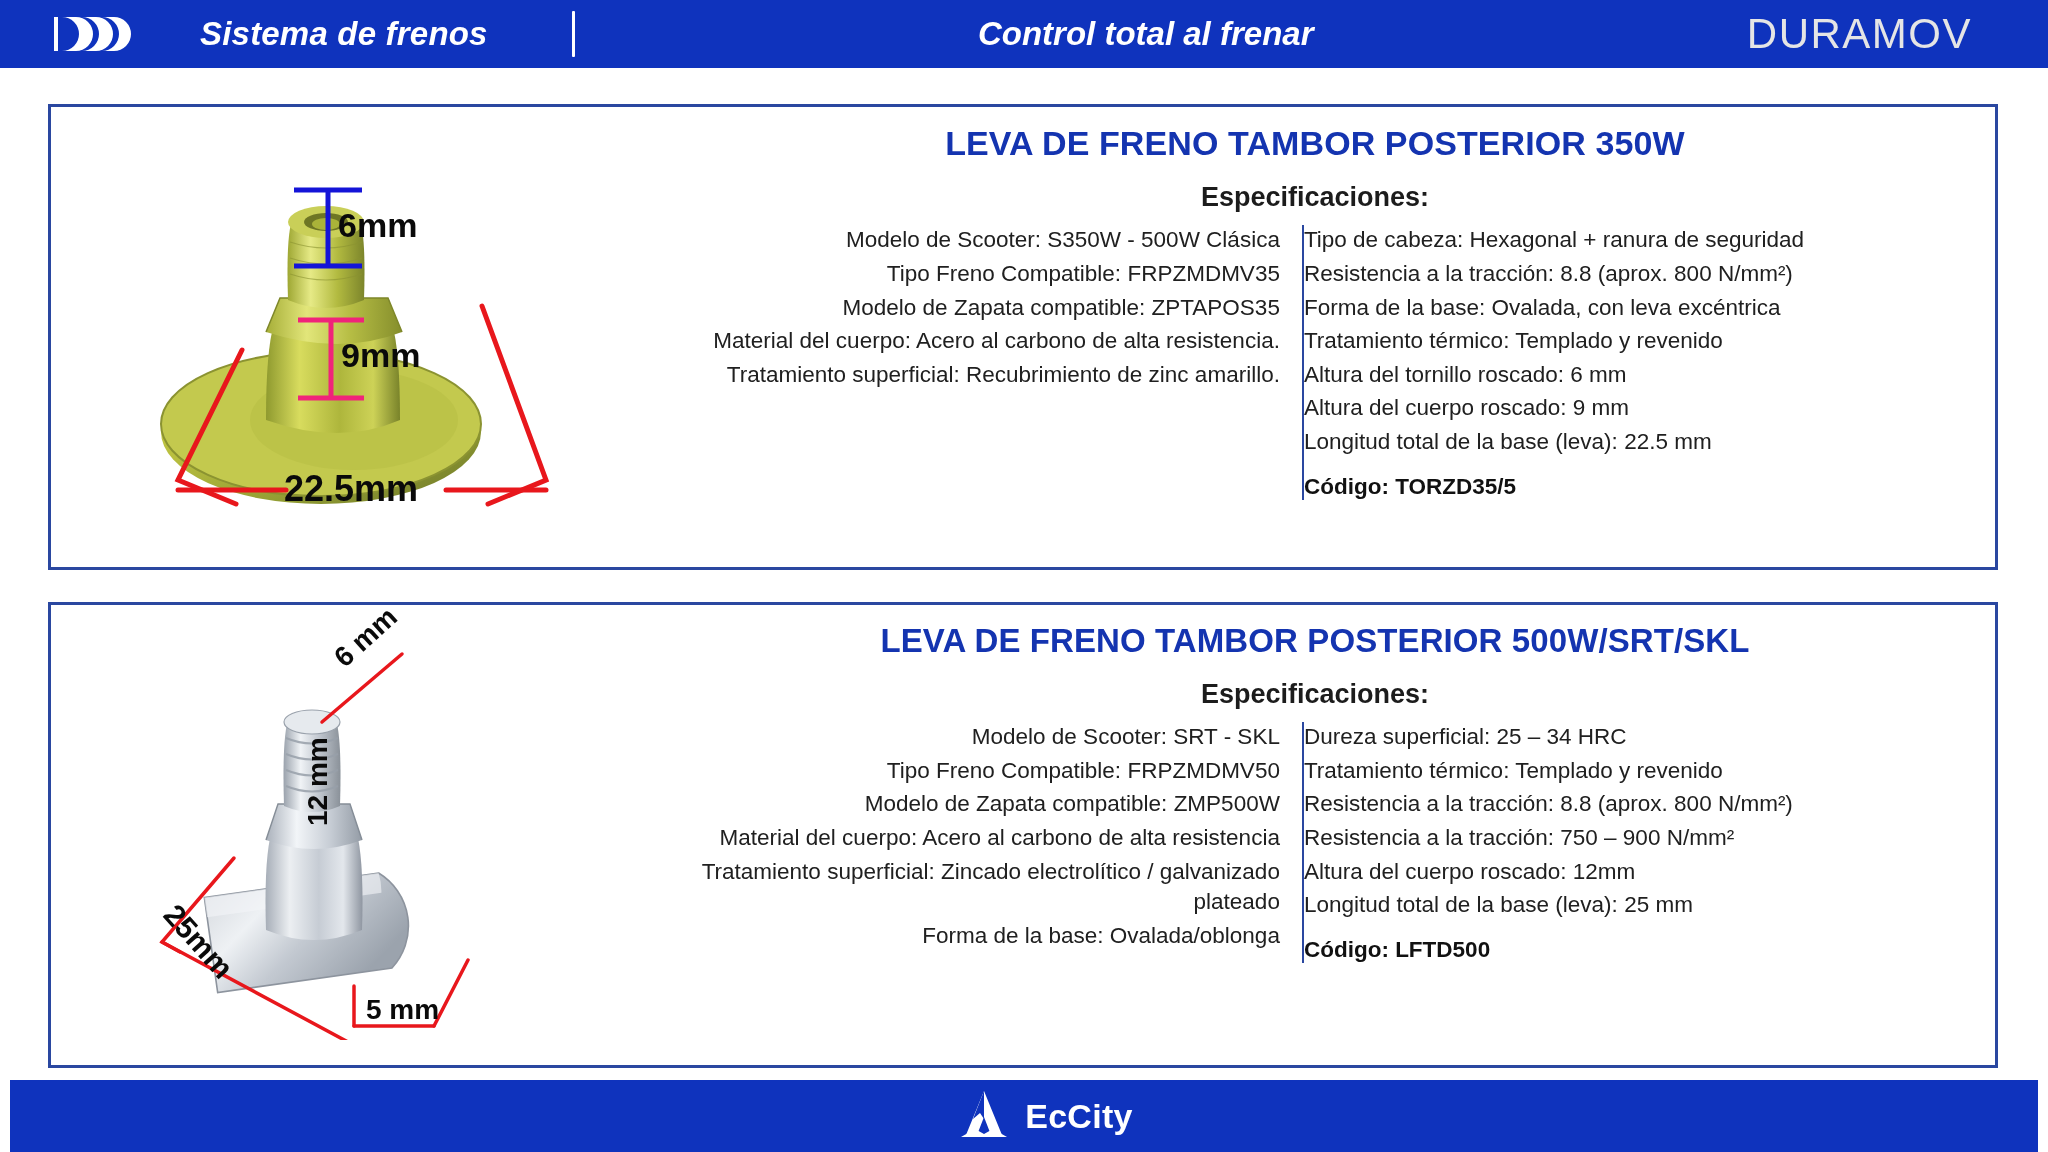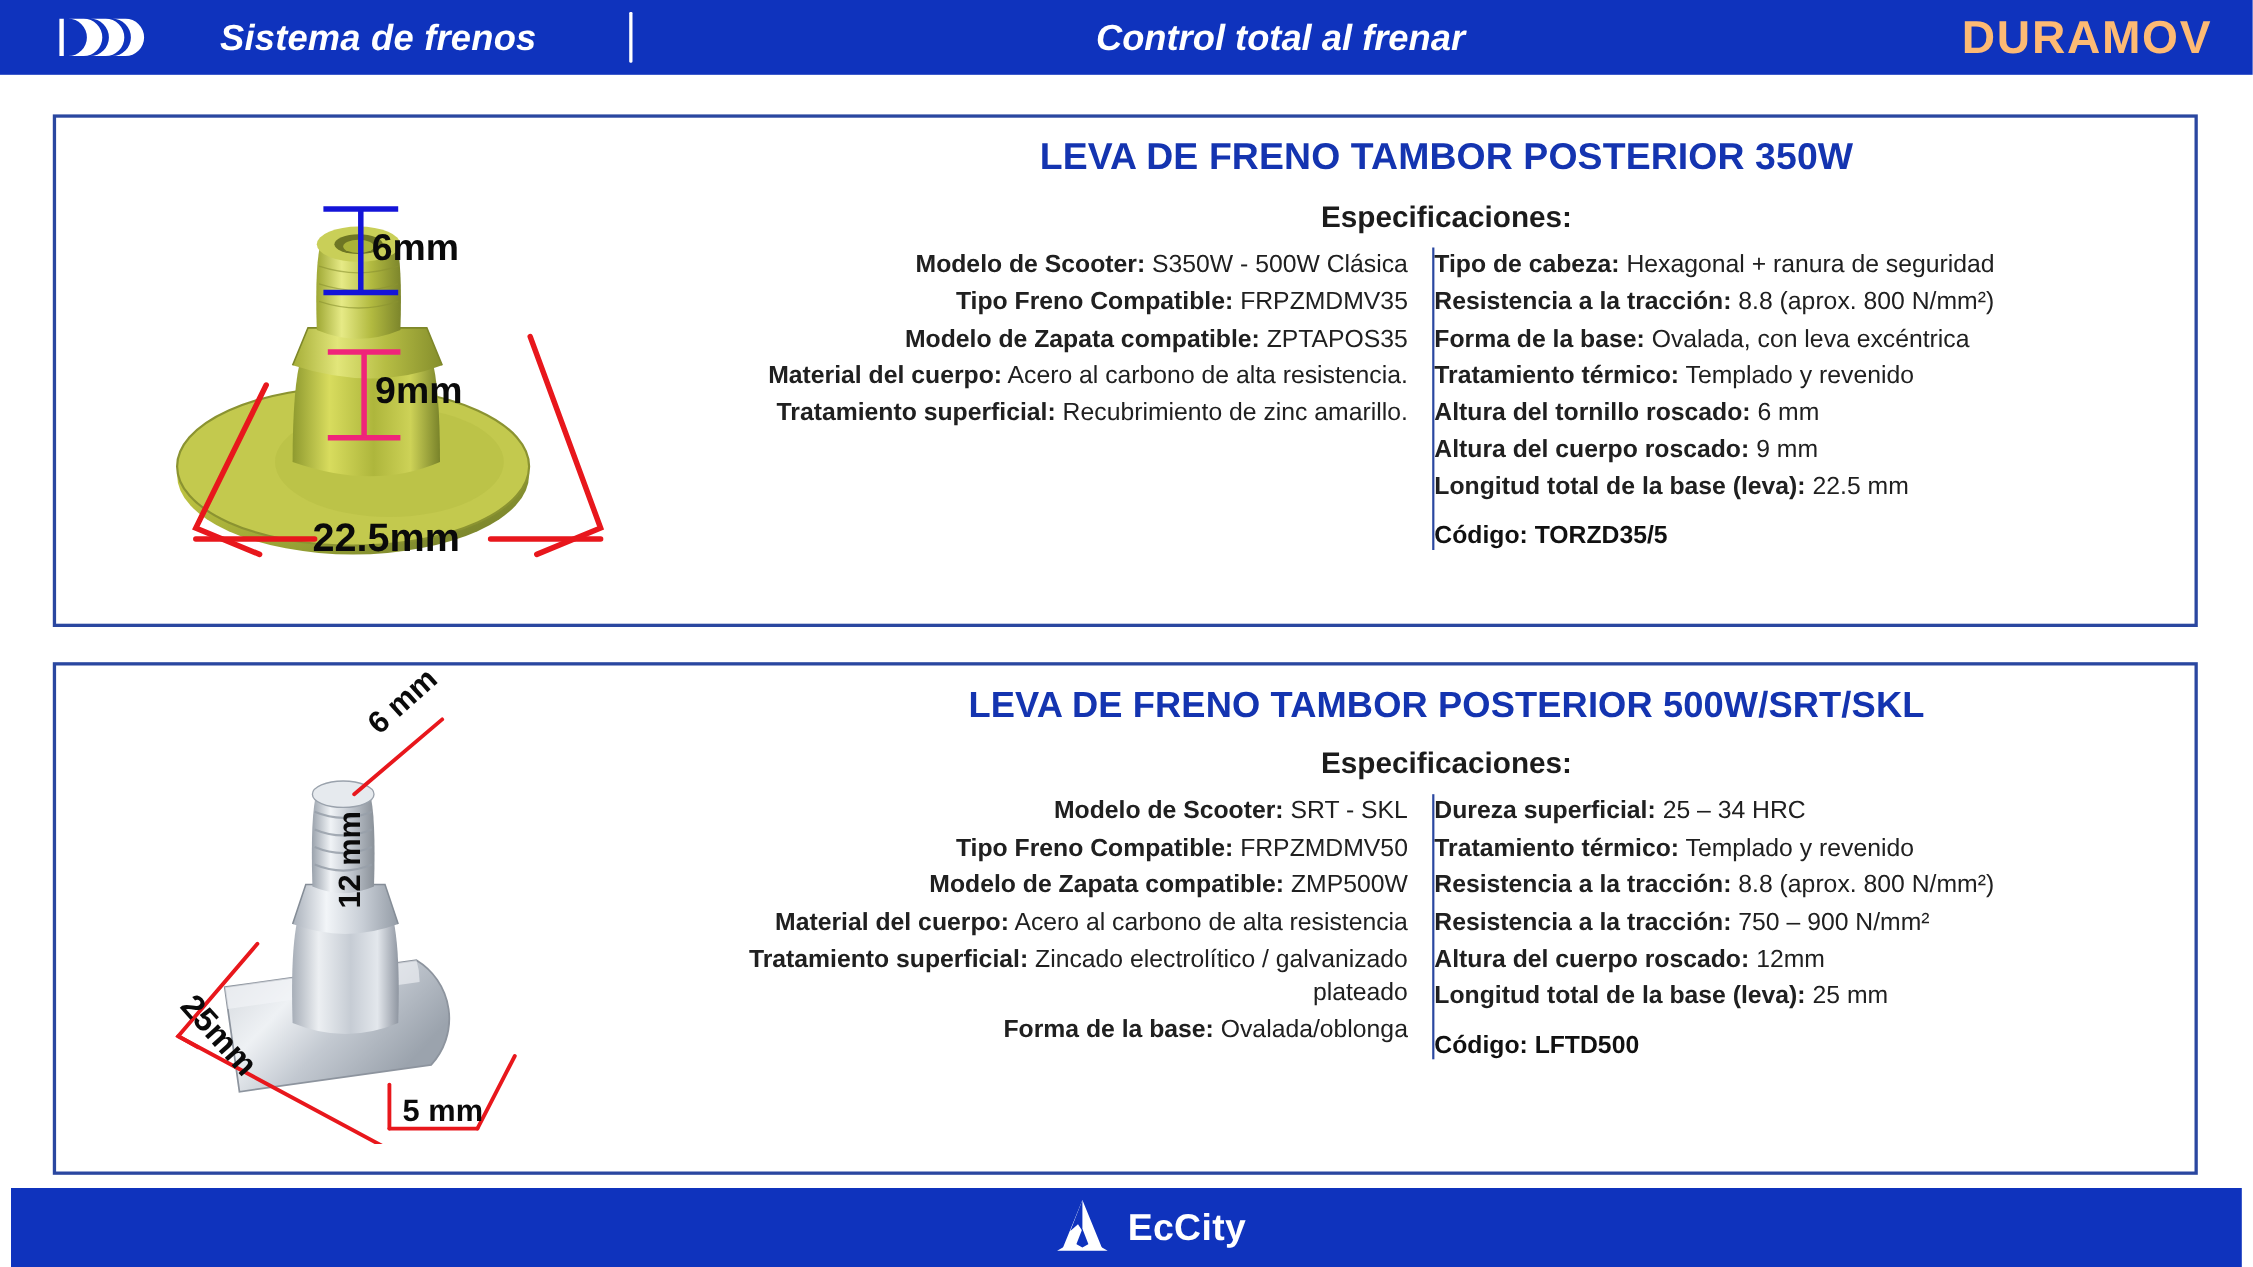--- a/index.html
+++ b/index.html
@@ -30,22 +30,22 @@
   .hdr-divider {
     width: 3px; height: 46px; background: #ffffff;
     margin-left: 84px; flex: 0 0 auto; border-radius: 1px;
   }
   .hdr-tagline {
     flex: 1; text-align: center;
     color: #ffffff; font-size: 33px; font-weight: 700; font-style: italic;
     white-space: nowrap; padding-right: 30px;
   }
   .hdr-logo {
-    margin-right: 37px;
-    color: #fdba74; font-size: 42px; font-weight: 700;
+    margin-right: 76px;
+    color: #e5e5e5; font-size: 42px; font-weight: 400;
     letter-spacing: 1.5px; white-space: nowrap;
     font-family: "Liberation Sans", sans-serif;
   }
 
   
   .card {
     position: absolute; left: 48px; width: 1950px;
     border: 3px solid #2a47a0; background: #ffffff;
     display: flex; align-items: flex-start;
   }
@@ -77,21 +77,21 @@
   .spec-col-left {
     flex: 0 0 49%; text-align: right; padding-right: 22px;
   }
   .spec-divider { width: 2px; background: #2a47a0; align-self: stretch; flex: 0 0 auto; }
   .spec-col-right { flex: 1; text-align: left; }
 
   .spec-line {
     font-size: 22.5px; line-height: 1.36; color: #202020;
     margin-bottom: 3px;
   }
-  .spec-line .k { font-weight: 700; }
+  .spec-line .k { font-weight: 400; }
   .spec-line .v { font-weight: 400; }
   .code-line { margin-top: 16px; font-size: 22.5px; font-weight: 700; color: #111; }
 
   
   .footer {
     position: absolute; left: 10px; top: 1080px; width: 2028px; height: 72px;
     background: #0f33bd; display: flex; align-items: center; justify-content: center; padding-left: 38px;
   }
   .footer-logo { display: flex; align-items: center; gap: 10px; }
   .footer-logo-text {

